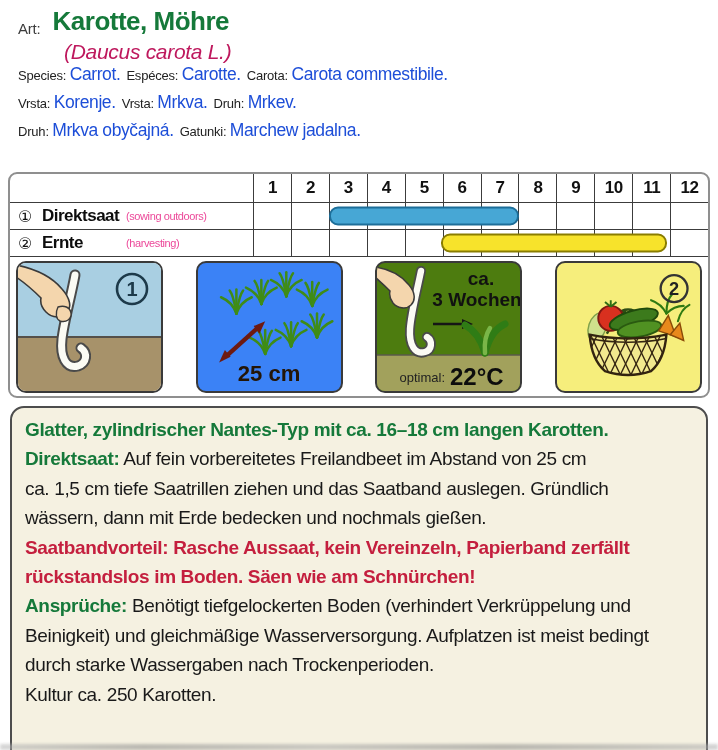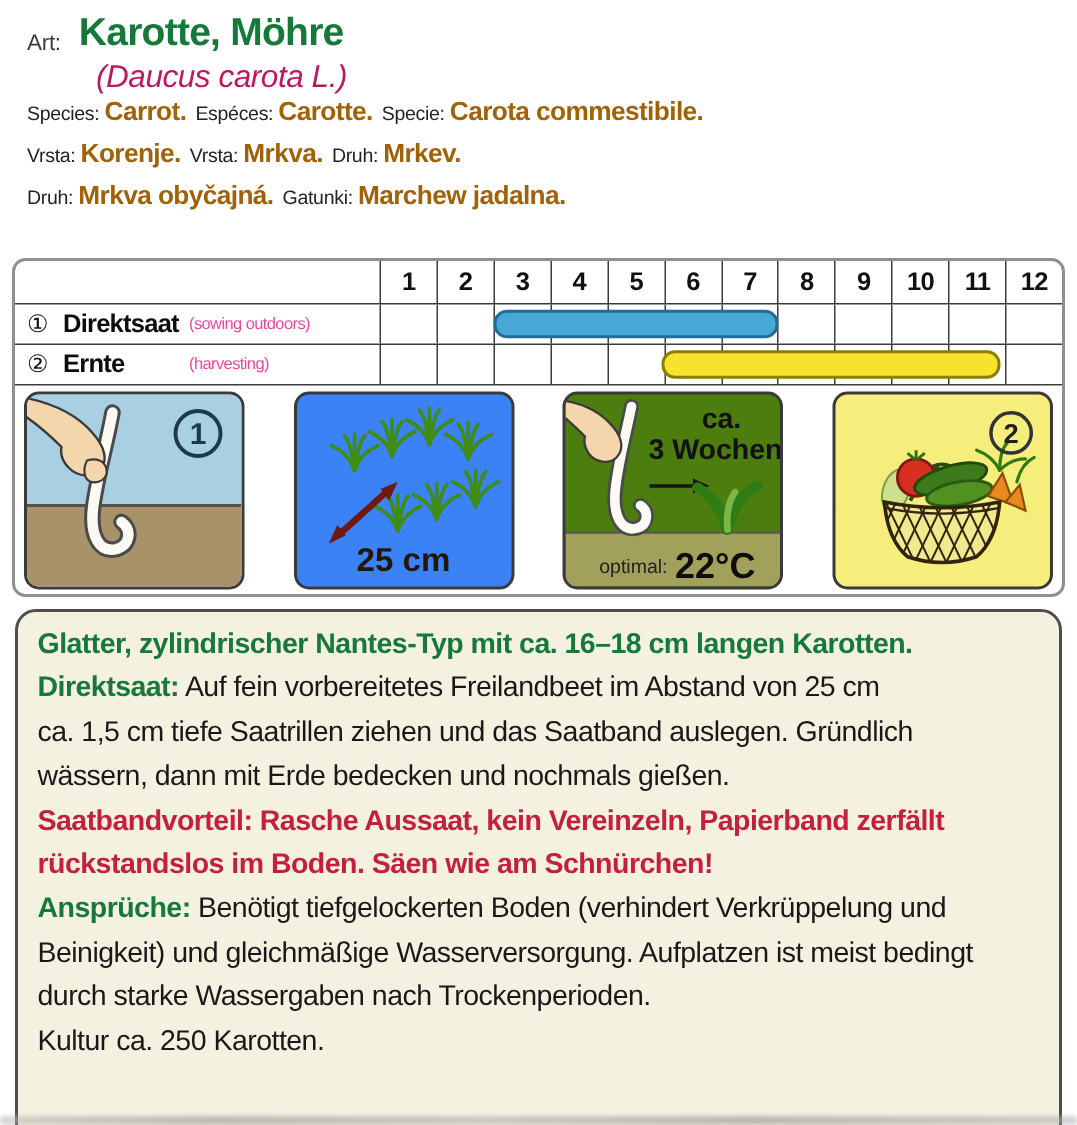--- a/index.html
+++ b/index.html
@@ -8,21 +8,21 @@
 
   
   .hdr{position:absolute;left:18px;top:6px;}
   .art-row{display:flex;align-items:flex-end;}
   .art-label{font-size:15px;color:#3c3c3c;margin-top:7px;letter-spacing:-0.2px;}
   .title{font-size:26px;font-weight:bold;color:#15793a;margin-left:12px;letter-spacing:-0.5px;}
   .latin{font-size:21px;font-style:italic;color:#be185d;margin-left:46px;margin-top:3px;letter-spacing:-0.3px;}
   .species{position:absolute;left:18px;top:64px;width:690px;}
   .sp-line{height:28px;white-space:nowrap;}
   .sp-label{font-size:13px;color:#222;letter-spacing:-0.2px;}
-  .sp-value{font-size:17.5px;font-weight:bold;color:#a16207;letter-spacing:-0.4px;margin-right:6px;}
+  .sp-value{font-size:17.5px;font-weight:normal;color:#1d4ed8;letter-spacing:-0.4px;margin-right:6px;}
 
   
   .cal-wrap{position:absolute;left:8px;top:172px;width:702px;height:226px;
             border:2px solid #8f8f8f;border-radius:9px;box-sizing:border-box;background:#fff;overflow:hidden;}
   .cal-grid{position:relative;}
   .cal-row{display:grid;grid-template-columns:243px repeat(12,1fr);position:relative;}
   .cal-row.head{height:28px;}
   .cal-row.data{height:26px;border-top:1px solid #3c3c3c;}
   .cal-row.data:last-of-type{border-bottom:1px solid #3c3c3c;}
   .m-cell{border-left:1px solid #3c3c3c;text-align:center;font-weight:bold;font-size:17px;
@@ -64,21 +64,21 @@
 <div class="page">
 
   <div class="hdr">
     <div class="art-row">
       <span class="art-label">Art:</span>
       <span class="title">Karotte, Möhre</span>
     </div>
     <div class="latin">(Daucus carota L.)</div>
   </div>
   <div class="species" id="species">
-      <div class="sp-line"><span class="sp-label">Species: </span><span class="sp-value">Carrot.</span><span class="sp-label">Espéces: </span><span class="sp-value">Carotte.</span><span class="sp-label">Specie: </span><span class="sp-value">Carota commestibile.</span></div>
+      <div class="sp-line"><span class="sp-label">Species: </span><span class="sp-value">Carrot.</span><span class="sp-label">Espéces: </span><span class="sp-value">Carotte.</span><span class="sp-label">Carota: </span><span class="sp-value">Carota commestibile.</span></div>
       <div class="sp-line"><span class="sp-label">Vrsta: </span><span class="sp-value">Korenje.</span><span class="sp-label">Vrsta: </span><span class="sp-value">Mrkva.</span><span class="sp-label">Druh: </span><span class="sp-value">Mrkev.</span></div>
       <div class="sp-line"><span class="sp-label">Druh: </span><span class="sp-value">Mrkva obyčajná.</span><span class="sp-label">Gatunki: </span><span class="sp-value">Marchew jadalna.</span></div>
     </div>
 
   <div class="cal-wrap">
     <div class="cal-grid" id="cal-grid">
         <div class="cal-row head">
           <div></div>
           <div class="m-cell">1</div>
           <div class="m-cell">2</div>

